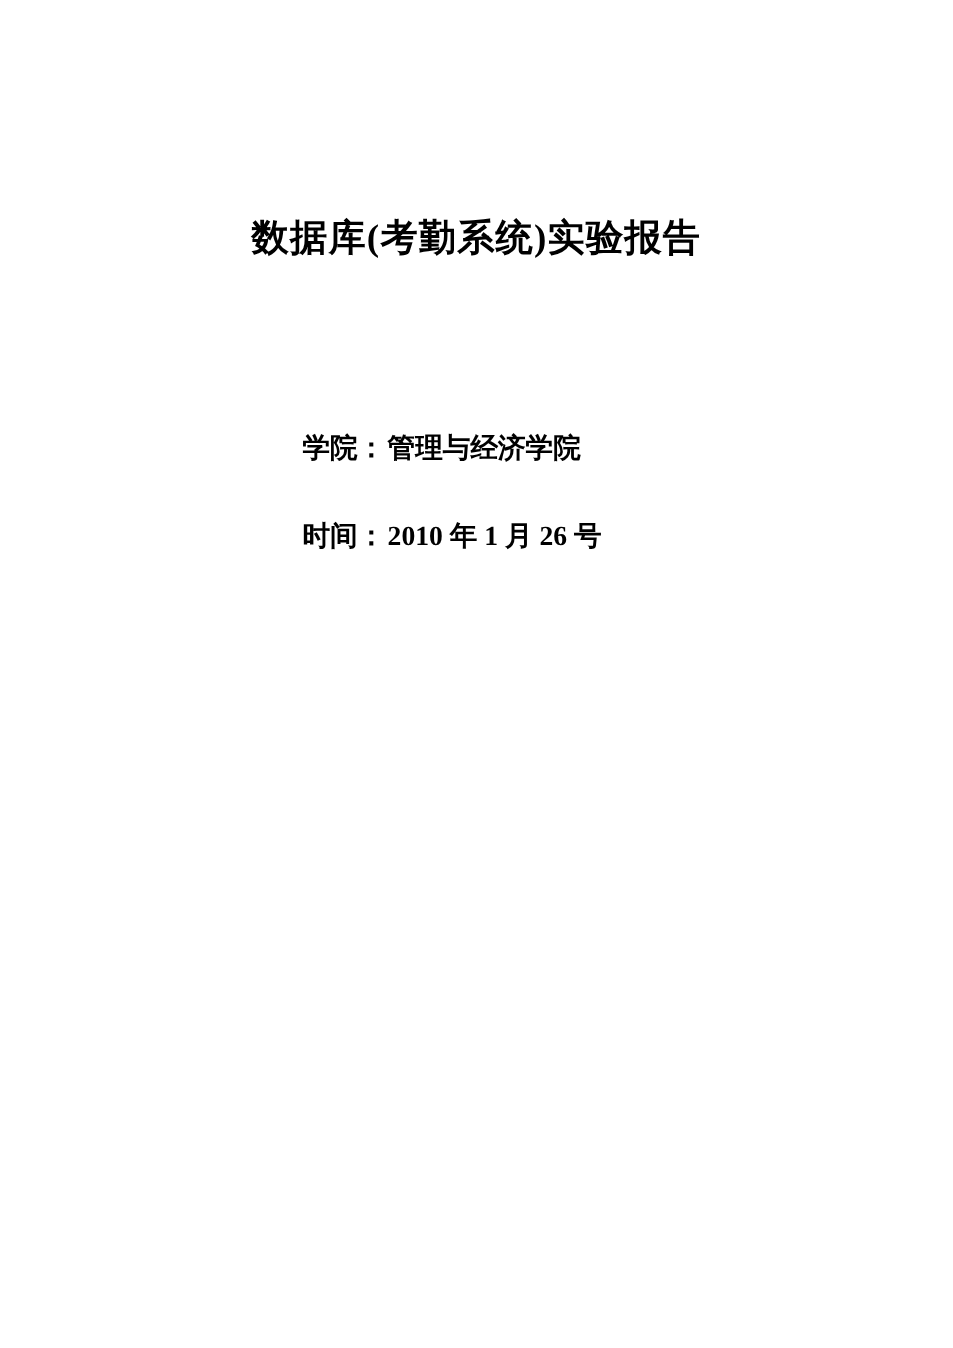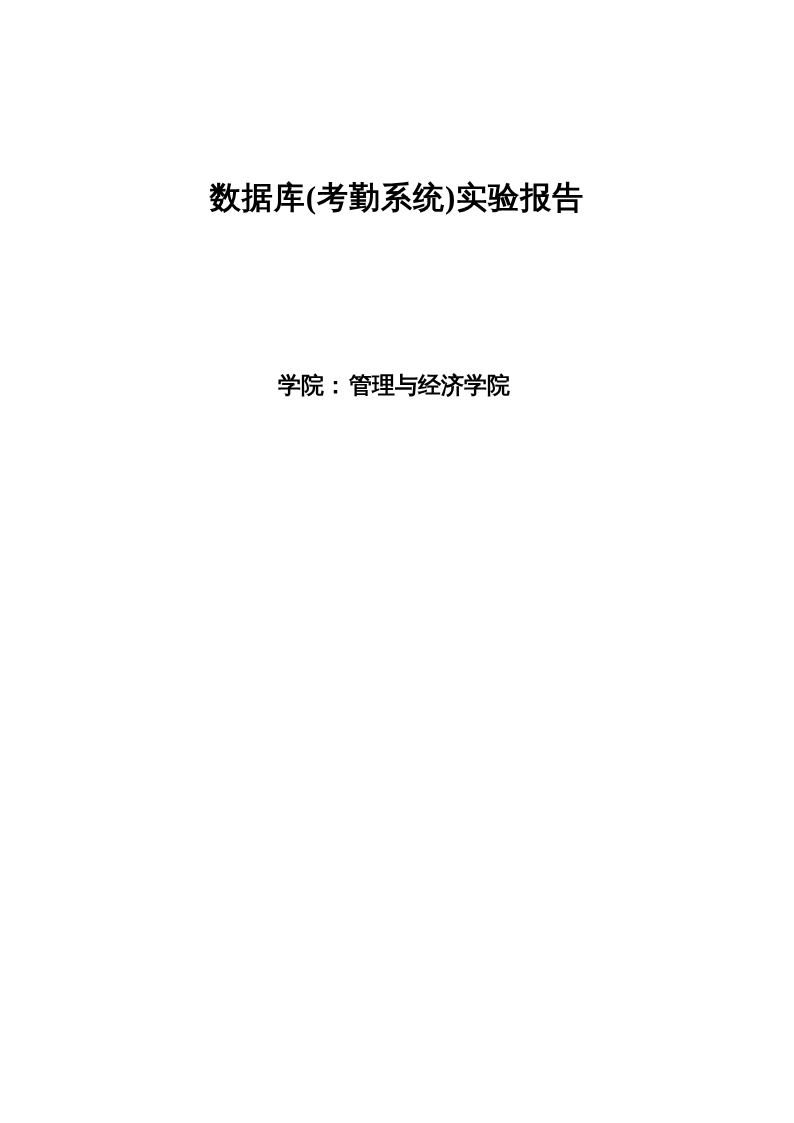--- a/index.html
+++ b/index.html
@@ -28,24 +28,23 @@
     width: 794px;
     text-align: center;
     font-size: 31px;
     font-weight: bold;
     letter-spacing: 1px;
     line-height: 1.3;
     white-space: nowrap;
   }
   .fields {
     position: absolute;
-    top: 372px;
+    top: 360px;
     left: 252px;
     width: 460px;
-    margin-left: 26px;
   }
   .field-row {
     display: block;
     font-size: 23px;
     font-weight: bold;
     line-height: 1.2;
     margin-bottom: 45px;
     white-space: nowrap;
   }
   .field-label {
@@ -69,15 +68,18 @@
   <div class="fields">
 
     <div class="field-row">
       <span class="field-label">学院：</span><span class="field-value">管理与经济学院</span>
     </div>
 
 
 
 
 
+    <div class="field-row last">
+      <span class="field-label">时间：</span><span class="field-value">2010 年 1 月 26 号</span>
+    </div>
 
   </div>
 </div>
 
 </body></html>

